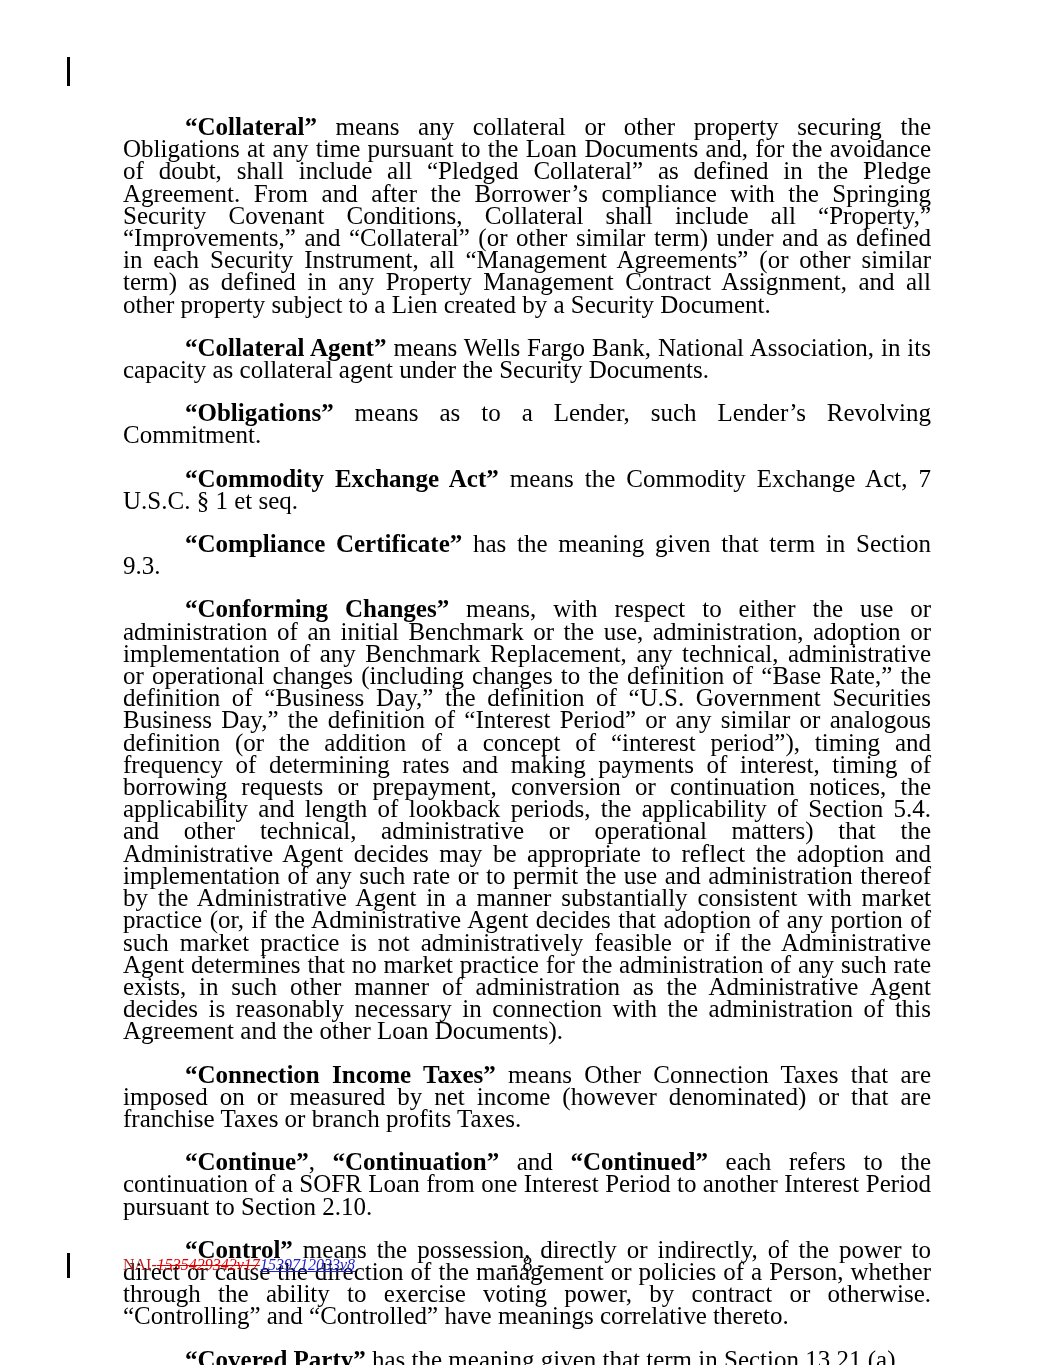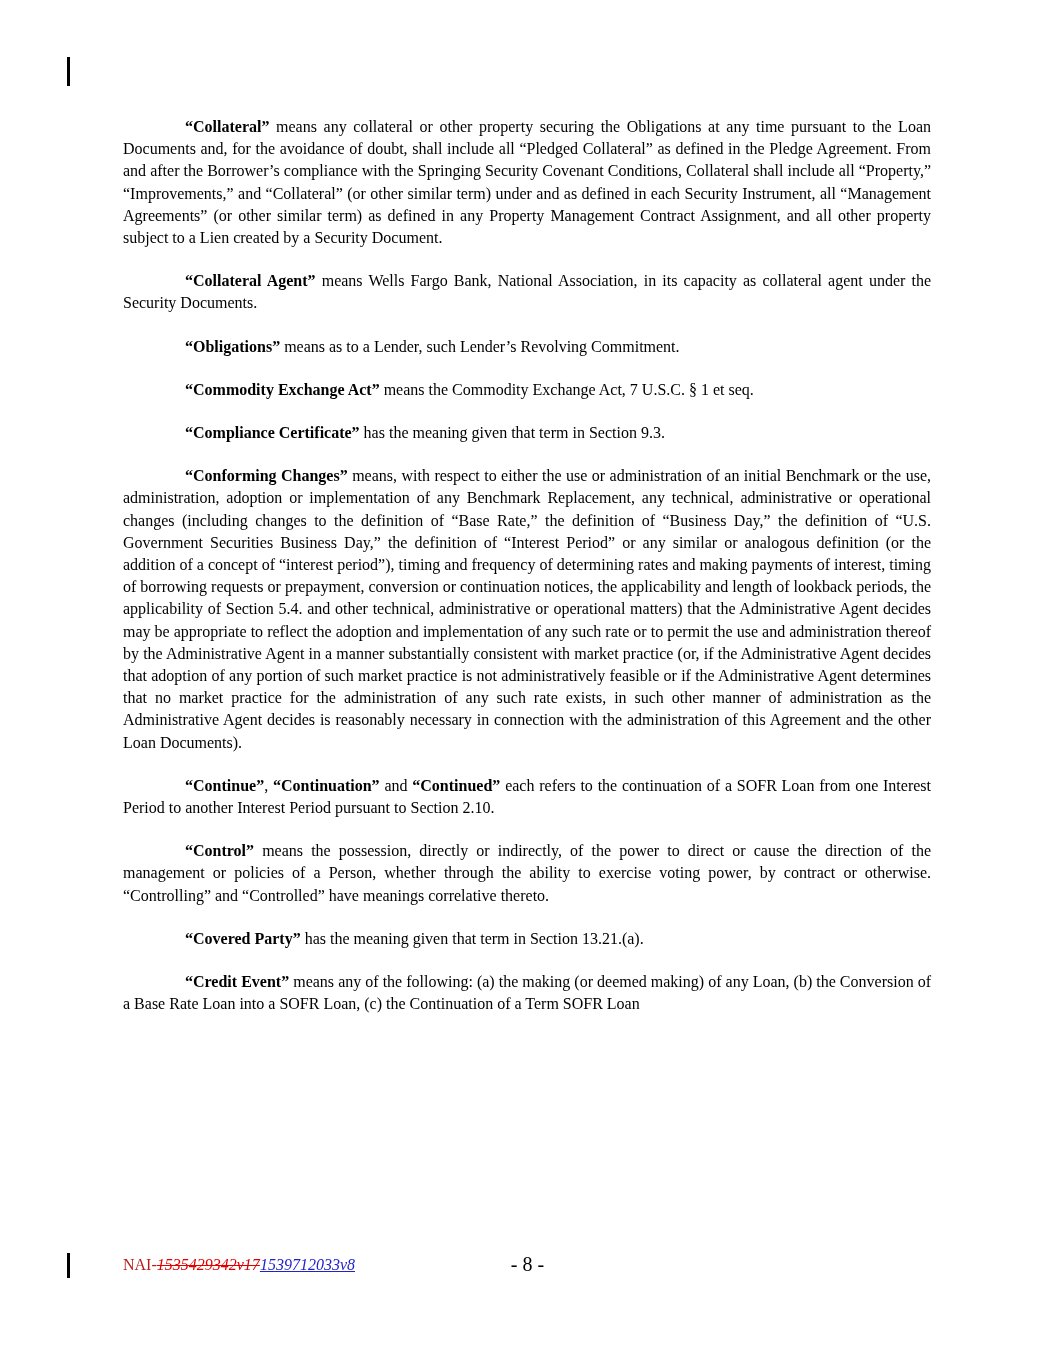--- a/index.html
+++ b/index.html
@@ -17,21 +17,21 @@
     overflow: hidden;
   }
   .content {
     position: absolute;
     left: 123px;
     top: 116px;
     width: 808px;
   }
   .content p {
     margin: 0 0 21px 0;
-    font-size: 16px;
+    font-size: 25px;
     line-height: 22.2px;
     text-align: justify;
     text-indent: 62px;
   }
   .term {
     font-weight: 700;
   }
   .change-bar {
     position: absolute;
     left: 67px;
@@ -66,20 +66,21 @@
   <div class="change-bar bar-top"></div>
   <div class="change-bar bar-bottom"></div>
 
   <main class="content">
       <p><span class="term">“Collateral”</span><span> means any collateral or other property securing the Obligations at any time pursuant to the Loan Documents and, for the avoidance of doubt, shall include all “Pledged Collateral” as defined in the Pledge Agreement.  From and after the Borrower’s compliance with the Springing Security Covenant Conditions, Collateral shall include all “Property,” “Improvements,” and “Collateral” (or other similar term) under and as defined in each Security Instrument, all “Management Agreements” (or other similar term) as defined in any Property Management Contract Assignment, and all other property subject to a Lien created by a Security Document.</span></p>
       <p><span class="term">“Collateral Agent”</span><span> means Wells Fargo Bank, National Association, in its capacity as collateral agent under the Security Documents.</span></p>
       <p><span class="term">“Obligations”</span><span> means as to a Lender, such Lender’s Revolving Commitment.</span></p>
       <p><span class="term">“Commodity Exchange Act”</span><span> means the Commodity Exchange Act, 7 U.S.C. § 1 et seq.</span></p>
       <p><span class="term">“Compliance Certificate”</span><span> has the meaning given that term in Section 9.3.</span></p>
       <p><span class="term">“Conforming Changes”</span><span> means, with respect to either the use or administration of an initial Benchmark or the use, administration, adoption or implementation of any Benchmark Replacement, any technical, administrative or operational changes (including changes to the definition of “Base Rate,” the definition of “Business Day,” the definition of “U.S. Government Securities Business Day,” the definition of “Interest Period” or any similar or analogous definition (or the addition of a concept of “interest period”), timing and frequency of determining rates and making payments of interest, timing of borrowing requests or prepayment, conversion or continuation notices, the applicability and length of lookback periods, the applicability of Section 5.4. and other technical, administrative or operational matters) that the Administrative Agent decides may be appropriate to reflect the adoption and implementation of any such rate or to permit the use and administration thereof by the Administrative Agent in a manner substantially consistent with market practice (or, if the Administrative Agent decides that adoption of any portion of such market practice is not administratively feasible or if the Administrative Agent determines that no market practice for the administration of any such rate exists, in such other manner of administration as the Administrative Agent decides is reasonably necessary in connection with the administration of this Agreement and the other Loan Documents).</span></p>
+      <p><span class="term">“Connection Income Taxes”</span><span> means Other Connection Taxes that are imposed on or measured by net income (however denominated) or that are franchise Taxes or branch profits Taxes.</span></p>
       <p><span class="term">“Continue”</span><span>, </span><span class="term">“Continuation”</span><span> and </span><span class="term">“Continued”</span><span> each refers to the continuation of a SOFR Loan from one Interest Period to another Interest Period pursuant to Section 2.10.</span></p>
       <p><span class="term">“Control”</span><span> means the possession, directly or indirectly, of the power to direct or cause the direction of the management or policies of a Person, whether through the ability to exercise voting power, by contract or otherwise.  “Controlling” and “Controlled” have meanings correlative thereto.</span></p>
       <p><span class="term">“Covered Party”</span><span> has the meaning given that term in Section 13.21.(a).</span></p>
       <p><span class="term">“Credit Event”</span><span> means any of the following: (a) the making (or deemed making) of any Loan, (b) the Conversion of a Base Rate Loan into a SOFR Loan, (c) the Continuation of a Term SOFR Loan</span></p>
     </main>
 
   <footer>
     <div class="footer-id">
       <span style="color: #b91c1c;">NAI-</span><span class="struck" style="color: rgb(224, 0, 0); font-style: italic;">1535429342v17</span><span class="inserted" style="color: rgb(34, 34, 204); font-style: italic;">1539712033v8</span>
     </div>

